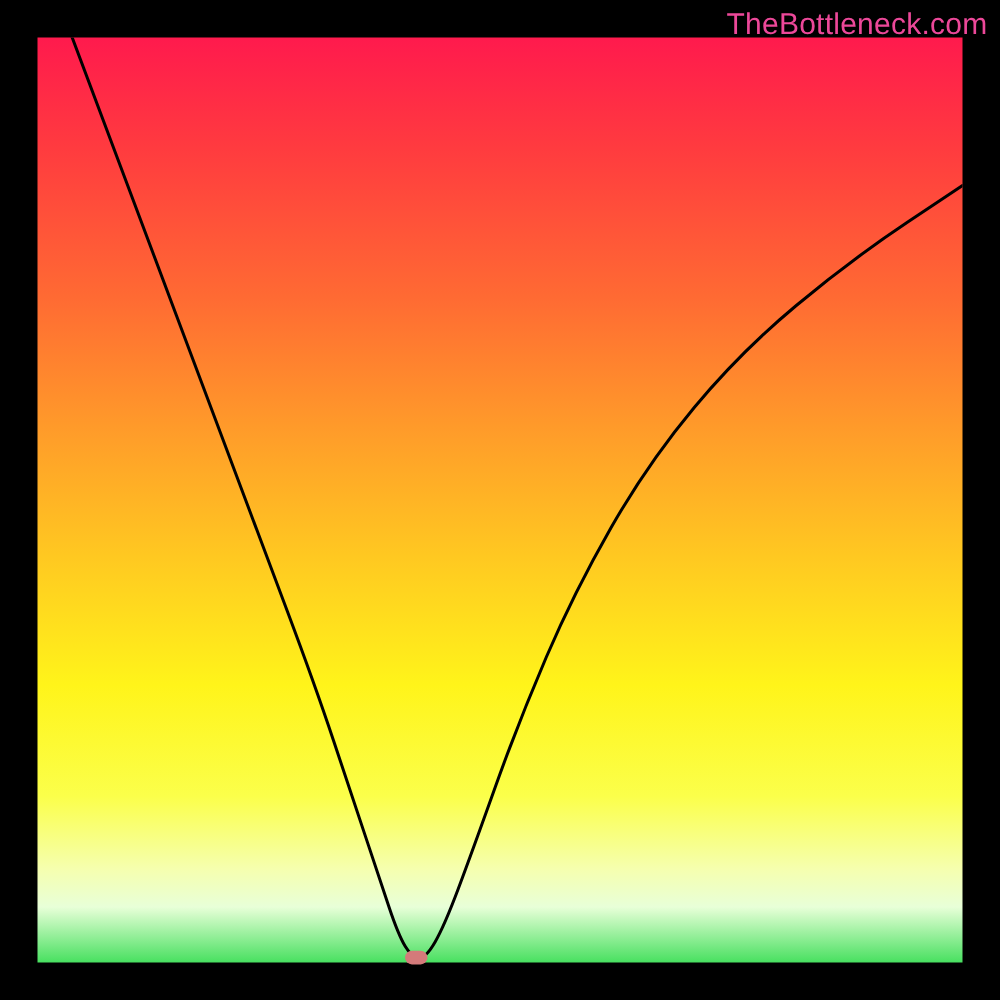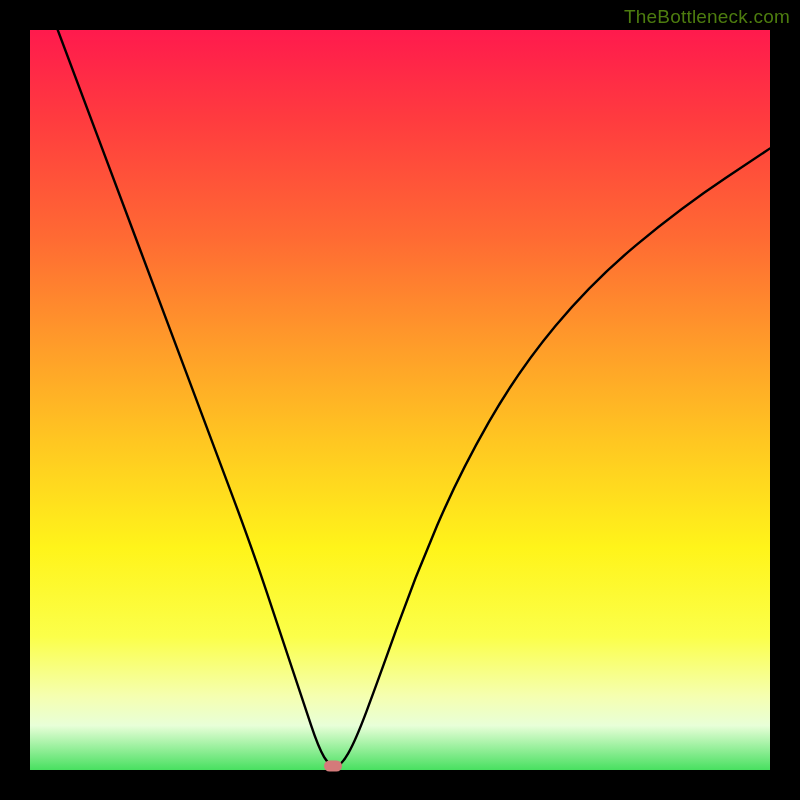--- a/index.html
+++ b/index.html
@@ -33,22 +33,22 @@
       #f5ffb0 90%,
       #e8ffd8 94%,
       #48e060 100%
     );
   }
   .watermark {
     position: absolute;
     top: 6px;
     right: 10px;
     font-family: Arial, Helvetica, sans-serif;
-    font-size: 19px;
-    color: #4d7c0f;
+    font-size: 24px;
+    color: #ec4899;
     letter-spacing: 0.2px;
     font-weight: 500;
   }
   svg.curve {
     position: absolute;
     left: 0;
     top: 0;
     width: 740px;
     height: 740px;
   }

